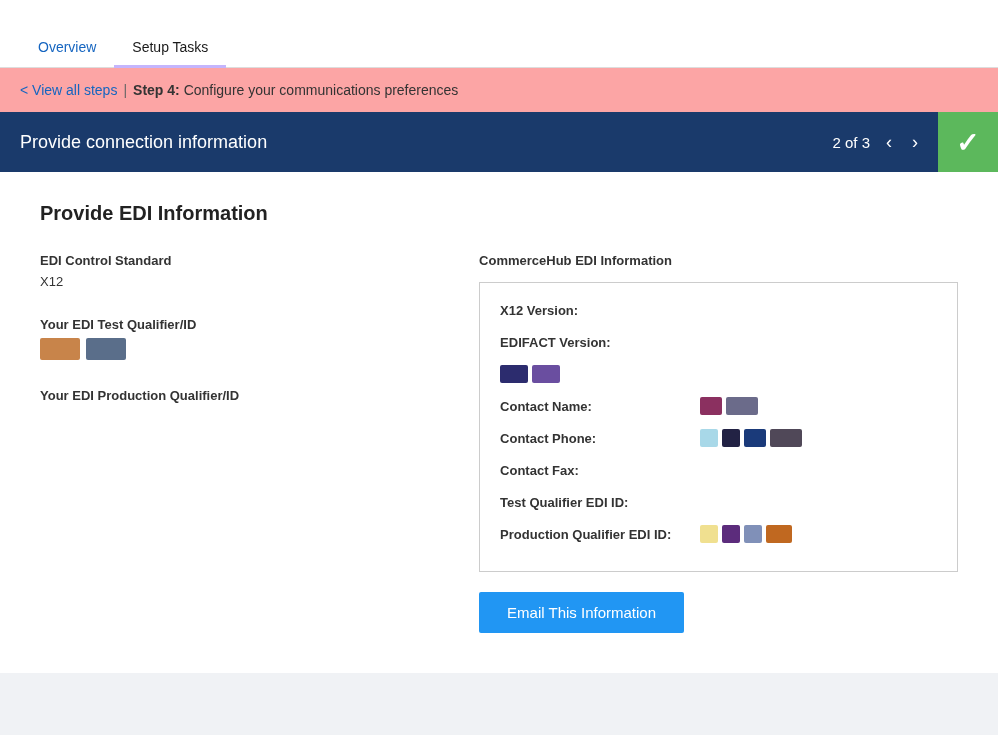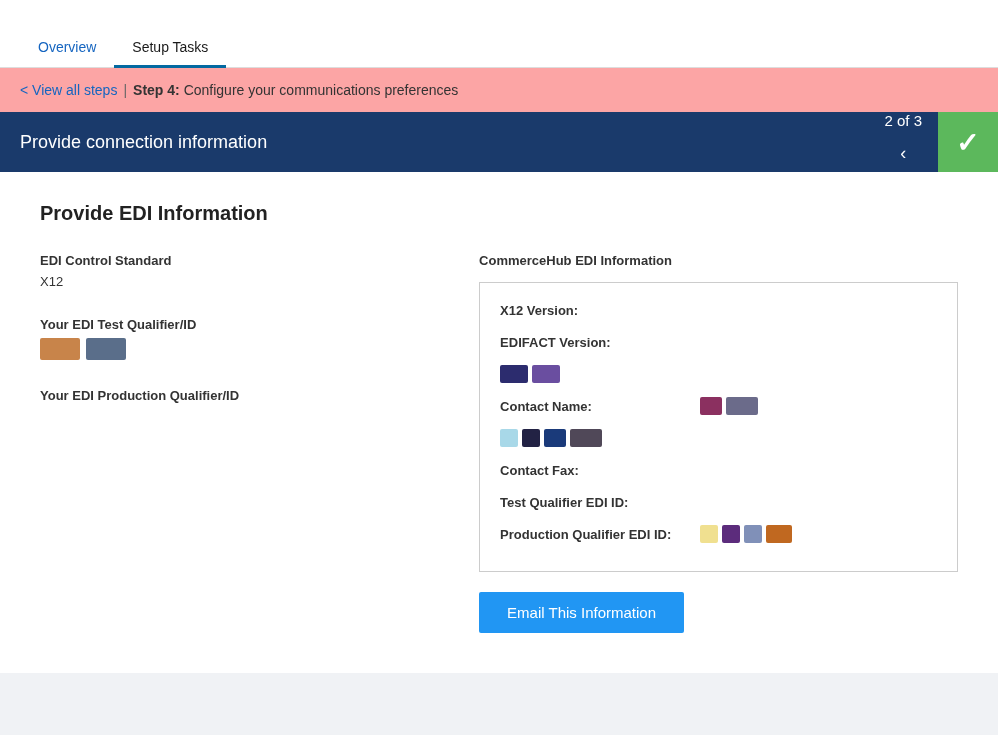--- a/index.html
+++ b/index.html
@@ -17,21 +17,21 @@
     .tab {
       padding: 10px 18px;
       cursor: pointer;
       color: #555;
       font-size: 14px;
       border-bottom: 3px solid transparent;
       margin-bottom: -1px;
     }
     .tab.active {
       color: #1a1a1a;
-      border-bottom: 3px solid #0369a1;
+      border-bottom: 3px solid #c4b5fd;
       font-weight: 500;
     }
     .tab.inactive {
       color: #1565c0;
     }
 
     
     .breadcrumb-bar {
       background: #fca5a5;
       padding: 14px 20px;
@@ -75,21 +75,20 @@
       font-weight: 400;
     }
     .banner-progress {
       background: #1a3a6b;
       display: flex;
       align-items: center;
       padding: 0 16px;
       color: #fff;
       font-size: 15px;
       gap: 12px;
-      flex-direction: column;
     }
     .banner-nav-btn {
       background: none;
       border: none;
       color: #fff;
       font-size: 18px;
       cursor: pointer;
       padding: 2px 4px;
     }
     .banner-check {
@@ -288,20 +287,21 @@
         <div class="edi-row">
           <span class="edi-row-label">Contact Name:</span>
           <div class="edi-row-value">
             <div class="edi-color-block" style="background:#8b3060; width:22px;"></div>
             <div class="edi-color-block" style="background:#6b6b8a; width:32px;"></div>
           </div>
         </div>
 
 
         <div class="edi-row">
+          <span class="edi-row-label">Contact Phone:</span>
           <div class="edi-row-value">
             <div class="edi-color-block" style="background:#a8d8e8; width:18px;"></div>
             <div class="edi-color-block" style="background:#222244; width:18px;"></div>
             <div class="edi-color-block" style="background:#1a3a7a; width:22px;"></div>
             <div class="edi-color-block" style="background:#504858; width:32px;"></div>
           </div>
         </div>
 
         <div class="edi-row">
           <span class="edi-row-label">Contact Fax:</span>

